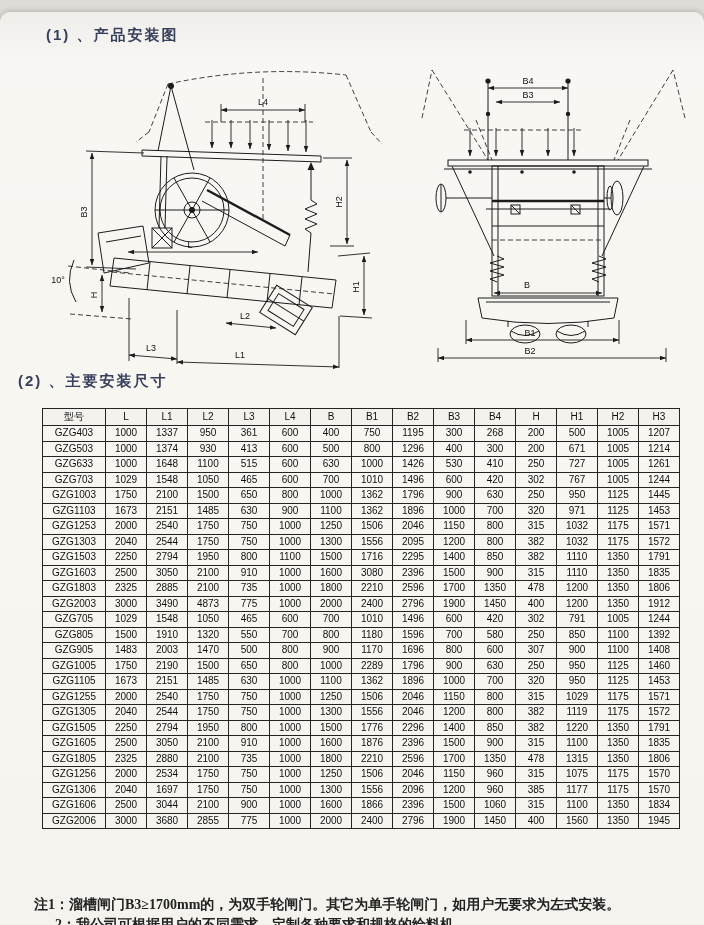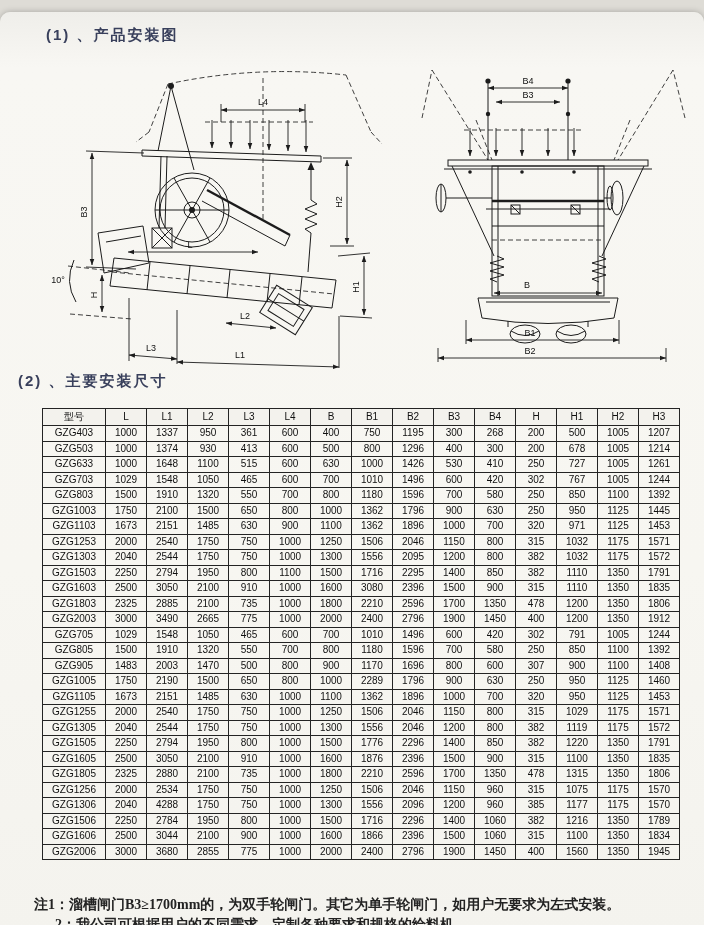--- a/index.html
+++ b/index.html
@@ -304,21 +304,21 @@
           <td class="dim-cell">1374</td>
           <td class="dim-cell">930</td>
           <td class="dim-cell">413</td>
           <td class="dim-cell">600</td>
           <td class="dim-cell">500</td>
           <td class="dim-cell">800</td>
           <td class="dim-cell">1296</td>
           <td class="dim-cell">400</td>
           <td class="dim-cell">300</td>
           <td class="dim-cell">200</td>
-          <td class="dim-cell">678</td>
+          <td class="dim-cell">671</td>
           <td class="dim-cell">1005</td>
           <td class="dim-cell">1214</td>
         </tr>
         <tr>
           <td class="model-cell">GZG633</td>
           <td class="dim-cell">1000</td>
           <td class="dim-cell">1648</td>
           <td class="dim-cell">1100</td>
           <td class="dim-cell">515</td>
           <td class="dim-cell">600</td>
@@ -343,37 +343,20 @@
           <td class="dim-cell">1010</td>
           <td class="dim-cell">1496</td>
           <td class="dim-cell">600</td>
           <td class="dim-cell">420</td>
           <td class="dim-cell">302</td>
           <td class="dim-cell">767</td>
           <td class="dim-cell">1005</td>
           <td class="dim-cell">1244</td>
         </tr>
         <tr>
-          <td class="model-cell">GZG803</td>
-          <td class="dim-cell">1500</td>
-          <td class="dim-cell">1910</td>
-          <td class="dim-cell">1320</td>
-          <td class="dim-cell">550</td>
-          <td class="dim-cell">700</td>
-          <td class="dim-cell">800</td>
-          <td class="dim-cell">1180</td>
-          <td class="dim-cell">1596</td>
-          <td class="dim-cell">700</td>
-          <td class="dim-cell">580</td>
-          <td class="dim-cell">250</td>
-          <td class="dim-cell">850</td>
-          <td class="dim-cell">1100</td>
-          <td class="dim-cell">1392</td>
-        </tr>
-        <tr>
           <td class="model-cell">GZG1003</td>
           <td class="dim-cell">1750</td>
           <td class="dim-cell">2100</td>
           <td class="dim-cell">1500</td>
           <td class="dim-cell">650</td>
           <td class="dim-cell">800</td>
           <td class="dim-cell">1000</td>
           <td class="dim-cell">1362</td>
           <td class="dim-cell">1796</td>
           <td class="dim-cell">900</td>
@@ -482,21 +465,21 @@
           <td class="dim-cell">1350</td>
           <td class="dim-cell">478</td>
           <td class="dim-cell">1200</td>
           <td class="dim-cell">1350</td>
           <td class="dim-cell">1806</td>
         </tr>
         <tr>
           <td class="model-cell">GZG2003</td>
           <td class="dim-cell">3000</td>
           <td class="dim-cell">3490</td>
-          <td class="dim-cell">2665</td>
+          <td class="dim-cell">4873</td>
           <td class="dim-cell">775</td>
           <td class="dim-cell">1000</td>
           <td class="dim-cell">2000</td>
           <td class="dim-cell">2400</td>
           <td class="dim-cell">2796</td>
           <td class="dim-cell">1900</td>
           <td class="dim-cell">1450</td>
           <td class="dim-cell">400</td>
           <td class="dim-cell">1200</td>
           <td class="dim-cell">1350</td>
@@ -685,52 +668,35 @@
           <td class="dim-cell">1150</td>
           <td class="dim-cell">960</td>
           <td class="dim-cell">315</td>
           <td class="dim-cell">1075</td>
           <td class="dim-cell">1175</td>
           <td class="dim-cell">1570</td>
         </tr>
         <tr>
           <td class="model-cell">GZG1306</td>
           <td class="dim-cell">2040</td>
-          <td class="dim-cell">4288</td>
+          <td class="dim-cell">1697</td>
           <td class="dim-cell">1750</td>
           <td class="dim-cell">750</td>
           <td class="dim-cell">1000</td>
           <td class="dim-cell">1300</td>
           <td class="dim-cell">1556</td>
           <td class="dim-cell">2096</td>
           <td class="dim-cell">1200</td>
           <td class="dim-cell">960</td>
           <td class="dim-cell">385</td>
           <td class="dim-cell">1177</td>
           <td class="dim-cell">1175</td>
           <td class="dim-cell">1570</td>
         </tr>
         <tr>
-          <td class="model-cell">GZG1506</td>
-          <td class="dim-cell">2250</td>
-          <td class="dim-cell">2784</td>
-          <td class="dim-cell">1950</td>
-          <td class="dim-cell">800</td>
-          <td class="dim-cell">1000</td>
-          <td class="dim-cell">1500</td>
-          <td class="dim-cell">1716</td>
-          <td class="dim-cell">2296</td>
-          <td class="dim-cell">1400</td>
-          <td class="dim-cell">1060</td>
-          <td class="dim-cell">382</td>
-          <td class="dim-cell">1216</td>
-          <td class="dim-cell">1350</td>
-          <td class="dim-cell">1789</td>
-        </tr>
-        <tr>
           <td class="model-cell">GZG1606</td>
           <td class="dim-cell">2500</td>
           <td class="dim-cell">3044</td>
           <td class="dim-cell">2100</td>
           <td class="dim-cell">900</td>
           <td class="dim-cell">1000</td>
           <td class="dim-cell">1600</td>
           <td class="dim-cell">1866</td>
           <td class="dim-cell">2396</td>
           <td class="dim-cell">1500</td>

